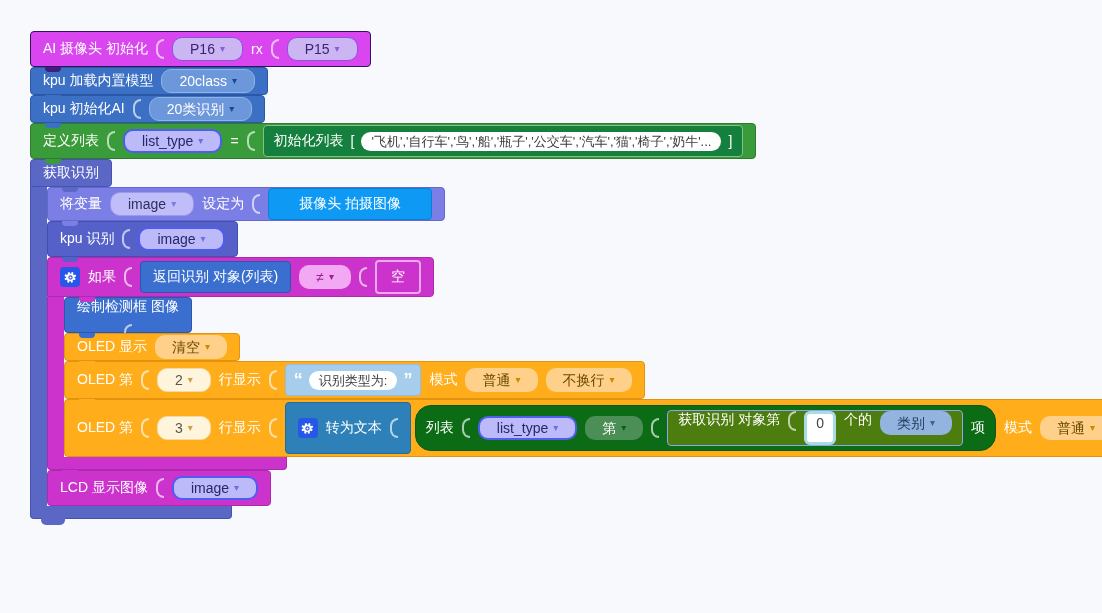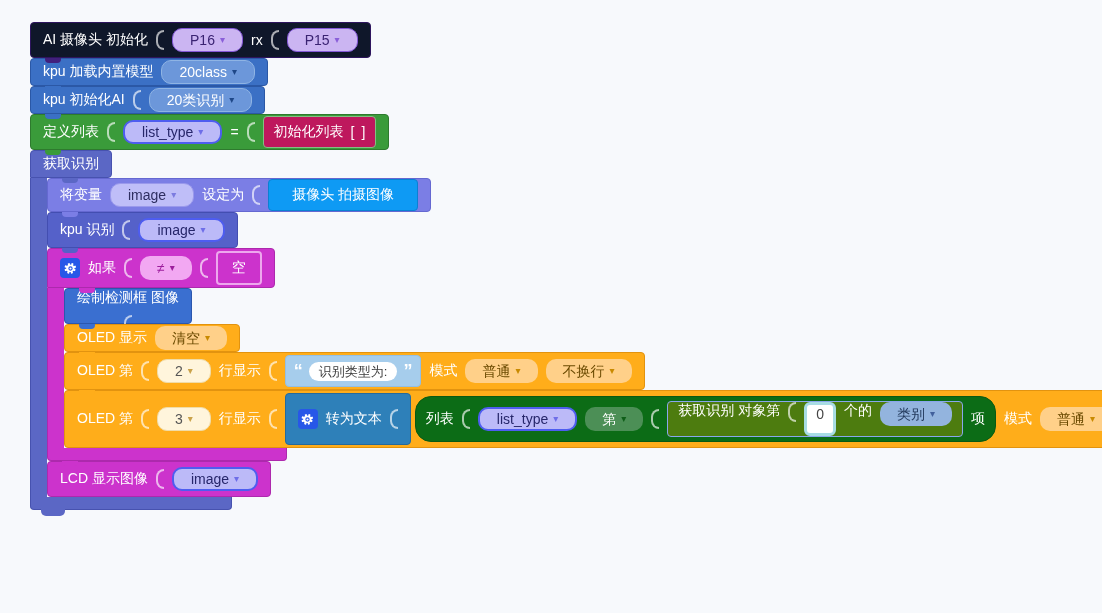--- a/index.html
+++ b/index.html
@@ -34,36 +34,36 @@
   .socket{
     width:6px;height:16px;border:2px solid rgba(255,255,255,.65);
     border-right:none;border-radius:9px 0 0 9px;flex:0 0 auto;
   }
   .wfield{
     background:#fff;color:#3c3c3c;border-radius:12px;
     padding:3px 10px;font-size:13px;line-height:1;
   }
 
   
-  .b-ai{background:#0f172a;border-color:#2e155e;}
+  .b-ai{background:#d946ef;border-color:#2e155e;margin-top:9px;}
   .c-ai{background:#cbb5f2;border:1px solid #8458d8;color:#3a2372;}
   .c-ai .arr{color:#8a5fd9;}
 
   .b-kpu{background:#3b70c5;border-color:#2b58a6;}
   .c-kpu{background:#6c97da;border:1px solid #8fb4e4;color:#fff;}
   .c-kpu .arr{color:#1e4788;}
 
   .b-define{background:#3a9b3a;border-color:#2e7a2e;}
-  .b-initlist{background:#be185d;border:1px solid #83c083;border-radius:4px;height:30px;display:flex;align-items:center;gap:7px;padding:0 10px;color:#fff;}
+  .b-initlist{background:#15803d;border:1px solid #83c083;border-radius:4px;height:30px;display:flex;align-items:center;gap:7px;padding:0 10px;color:#fff;}
 
   .b-setvar{background:#7b7ee5;border-color:#6568d1;}
   .c-setvar{background:#bfbef8;border:1px solid #9a99ec;color:#2e2e60;}
   .c-setvar .arr{color:#7c7be0;}
 
-  .b-camera{background:#0e9af4;border:1px solid #0b80d2;border-radius:4px;height:30px;display:flex;align-items:center;padding:0 23px;color:#fff;}
+  .b-camera{background:#0e9af4;border:1px solid #0b80d2;border-radius:4px;height:30px;display:flex;align-items:center;padding:0 30px;color:#fff;}
 
   .b-kpurec{background:#5561c9;border-color:#434eb1;}
   .c-var{background:#bcbaf8;border:2px solid #4e5df0;color:#26266a;}
   .c-var .arr{color:#6e6ee8;}
 
   .b-if{background:#cc33cc;border-color:#ad29ad;}
   .b-cond{background:#3a6fd0;border:1px solid #2b57ae;border-radius:4px;height:30px;display:flex;align-items:center;padding:0 12px;color:#fff;}
   .c-neq{background:#f2a8f2;color:#9c1d9c;}
   .c-neq .arr{color:#9c1d9c;}
   .b-empty{background:#cc33cc;border:2px solid #eda7ed;border-radius:4px;height:30px;display:flex;align-items:center;padding:0 14px;color:#fff;}
@@ -155,20 +155,21 @@
       <span class="socket"></span>
       <span class="chip c-var">
         <span>list_type</span>
         <span class="arr">▾</span>
       </span>
       <span>=</span>
       <span class="socket"></span>
       <span class="b-initlist">
         <span>初始化列表</span>
         <span>[</span>
+        <span class="wfield">'飞机','自行车','鸟','船','瓶子','公交车','汽车','猫','椅子','奶牛'...</span>
         <span>]</span>
       </span>
     </div>
 
     <div class="cwrap" style="--c:#5b67c5;--cb:#4752af">
       <div class="block b-kpurec chead h32 tabbed" style="background:#5b67c5;border-color:#4752af;--tab:#3a9b3a">
         <span>获取识别</span>
       </div>
       <div class="cbody">
         <div class="cspine"></div>
@@ -198,20 +199,23 @@
 
           <div class="cwrap" style="--c:#cc33cc;--cb:#ad29ad">
             <div class="block b-if chead h40 tabbed" style="--tab:#5561c9">
               <span class="gear">
                 <svg width="13" height="13" viewBox="0 0 24 24" fill="#fff" fill-rule="evenodd">
                   <path d="M12 8a4 4 0 100 8 4 4 0 000-8zm0 6a2 2 0 110-4 2 2 0 010 4zm9.4-.5l-2.1-.4a7 7 0 000-2.2l2.1-.4a1 1 0 00.8-1.2l-.6-2a1 1 0 00-1.3-.6l-2 .8a7 7 0 00-1.6-1.6l.8-2a1 1 0 00-.6-1.3l-2-.6a1 1 0 00-1.2.8l-.4 2.1a7 7 0 00-2.2 0l-.4-2.1a1 1 0 00-1.2-.8l-2 .6a1 1 0 00-.6 1.3l.8 2A7 7 0 005.1 7l-2-.8a1 1 0 00-1.3.6l-.6 2a1 1 0 00.8 1.2l2.1.4a7 7 0 000 2.2l-2.1.4a1 1 0 00-.8 1.2l.6 2a1 1 0 001.3.6l2-.8a7 7 0 001.6 1.6l-.8 2a1 1 0 00.6 1.3l2 .6a1 1 0 001.2-.8l.4-2.1a7 7 0 002.2 0l.4 2.1a1 1 0 001.2.8l2-.6a1 1 0 00.6-1.3l-.8-2a7 7 0 001.6-1.6l2 .8a1 1 0 001.3-.6l.6-2a1 1 0 00-.8-1.2z"></path>
                 </svg>
               </span>
               <span>如果</span>
               <span class="socket"></span>
+              <span class="b-cond">
+                <span>返回识别 对象(列表)</span>
+              </span>
               <span class="chip c-neq">
                 <span>≠</span>
                 <span class="arr">▾</span>
               </span>
               <span class="socket"></span>
               <span class="b-empty">
                 <span>空</span>
               </span>
             </div>
             <div class="cbody">

